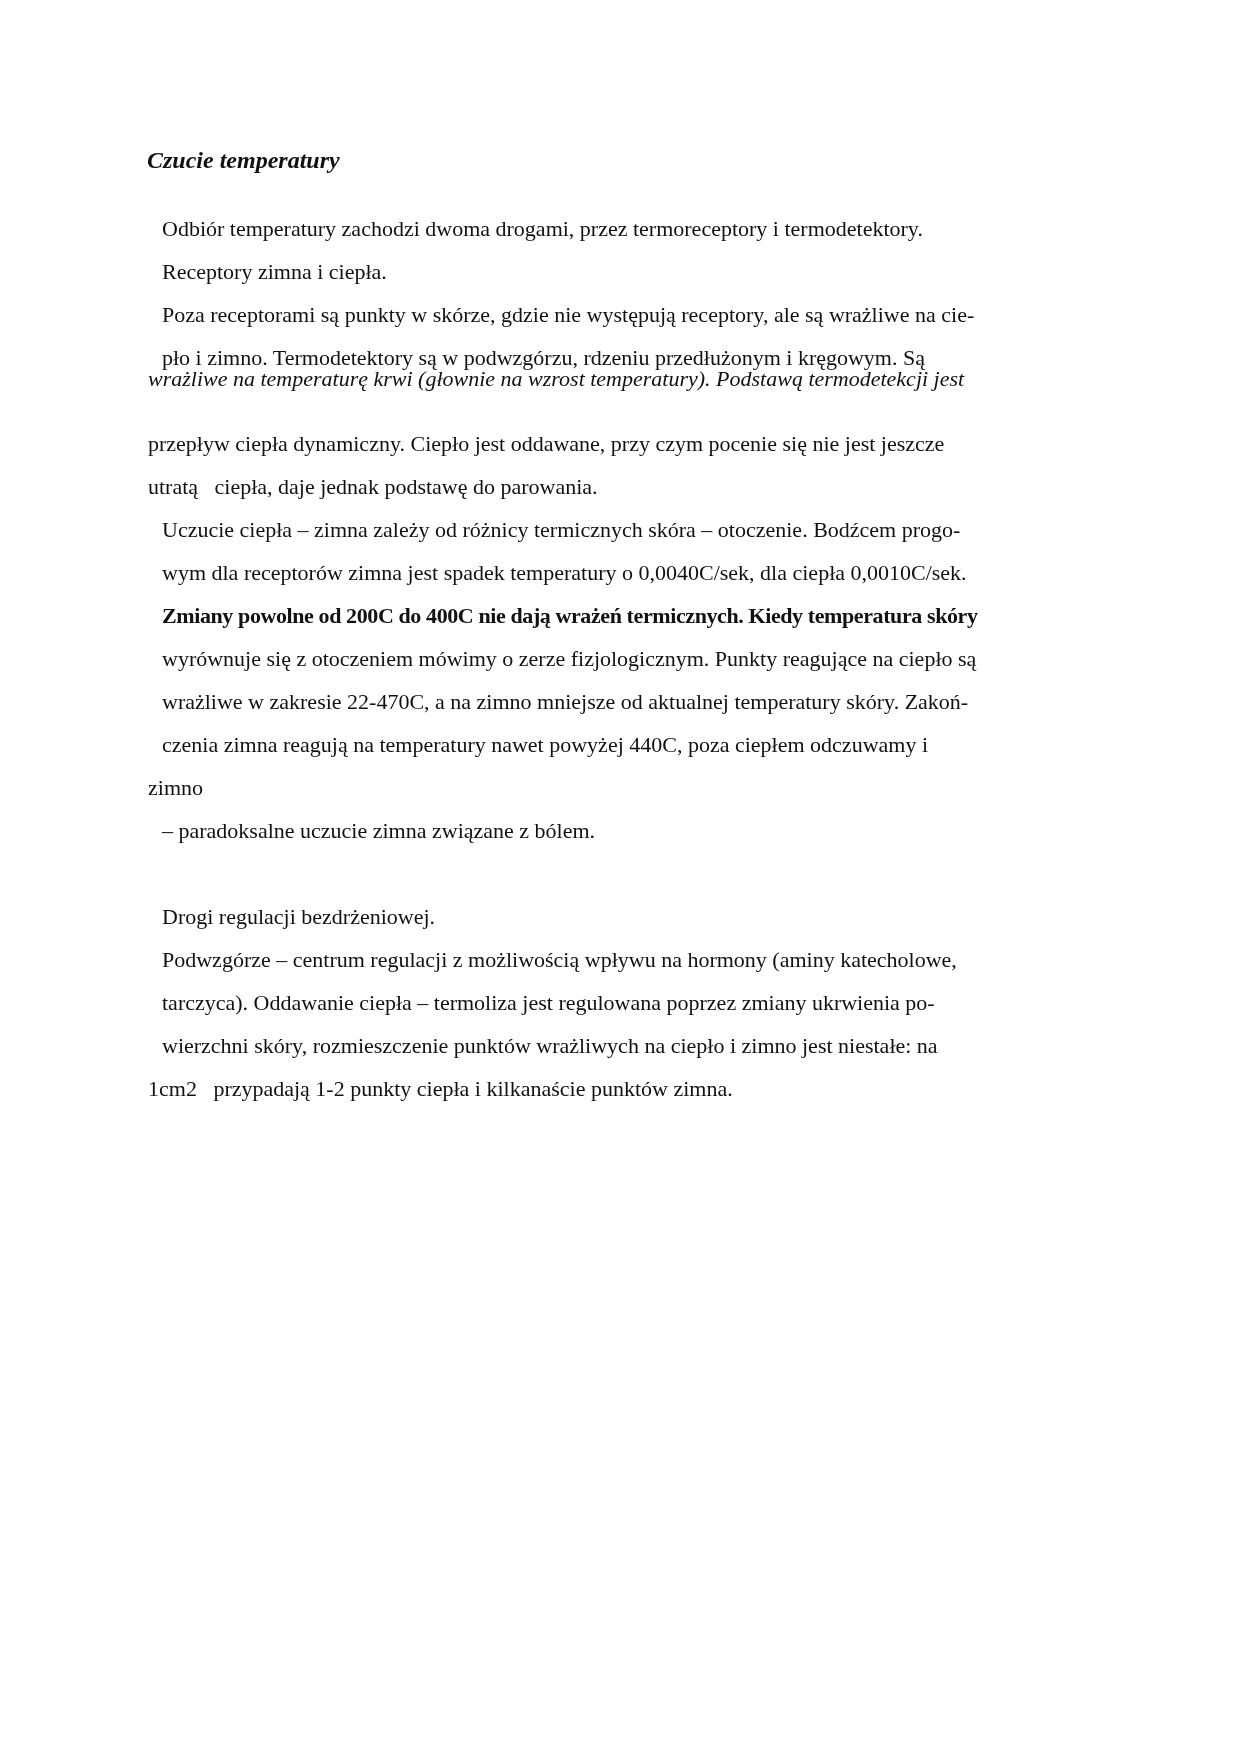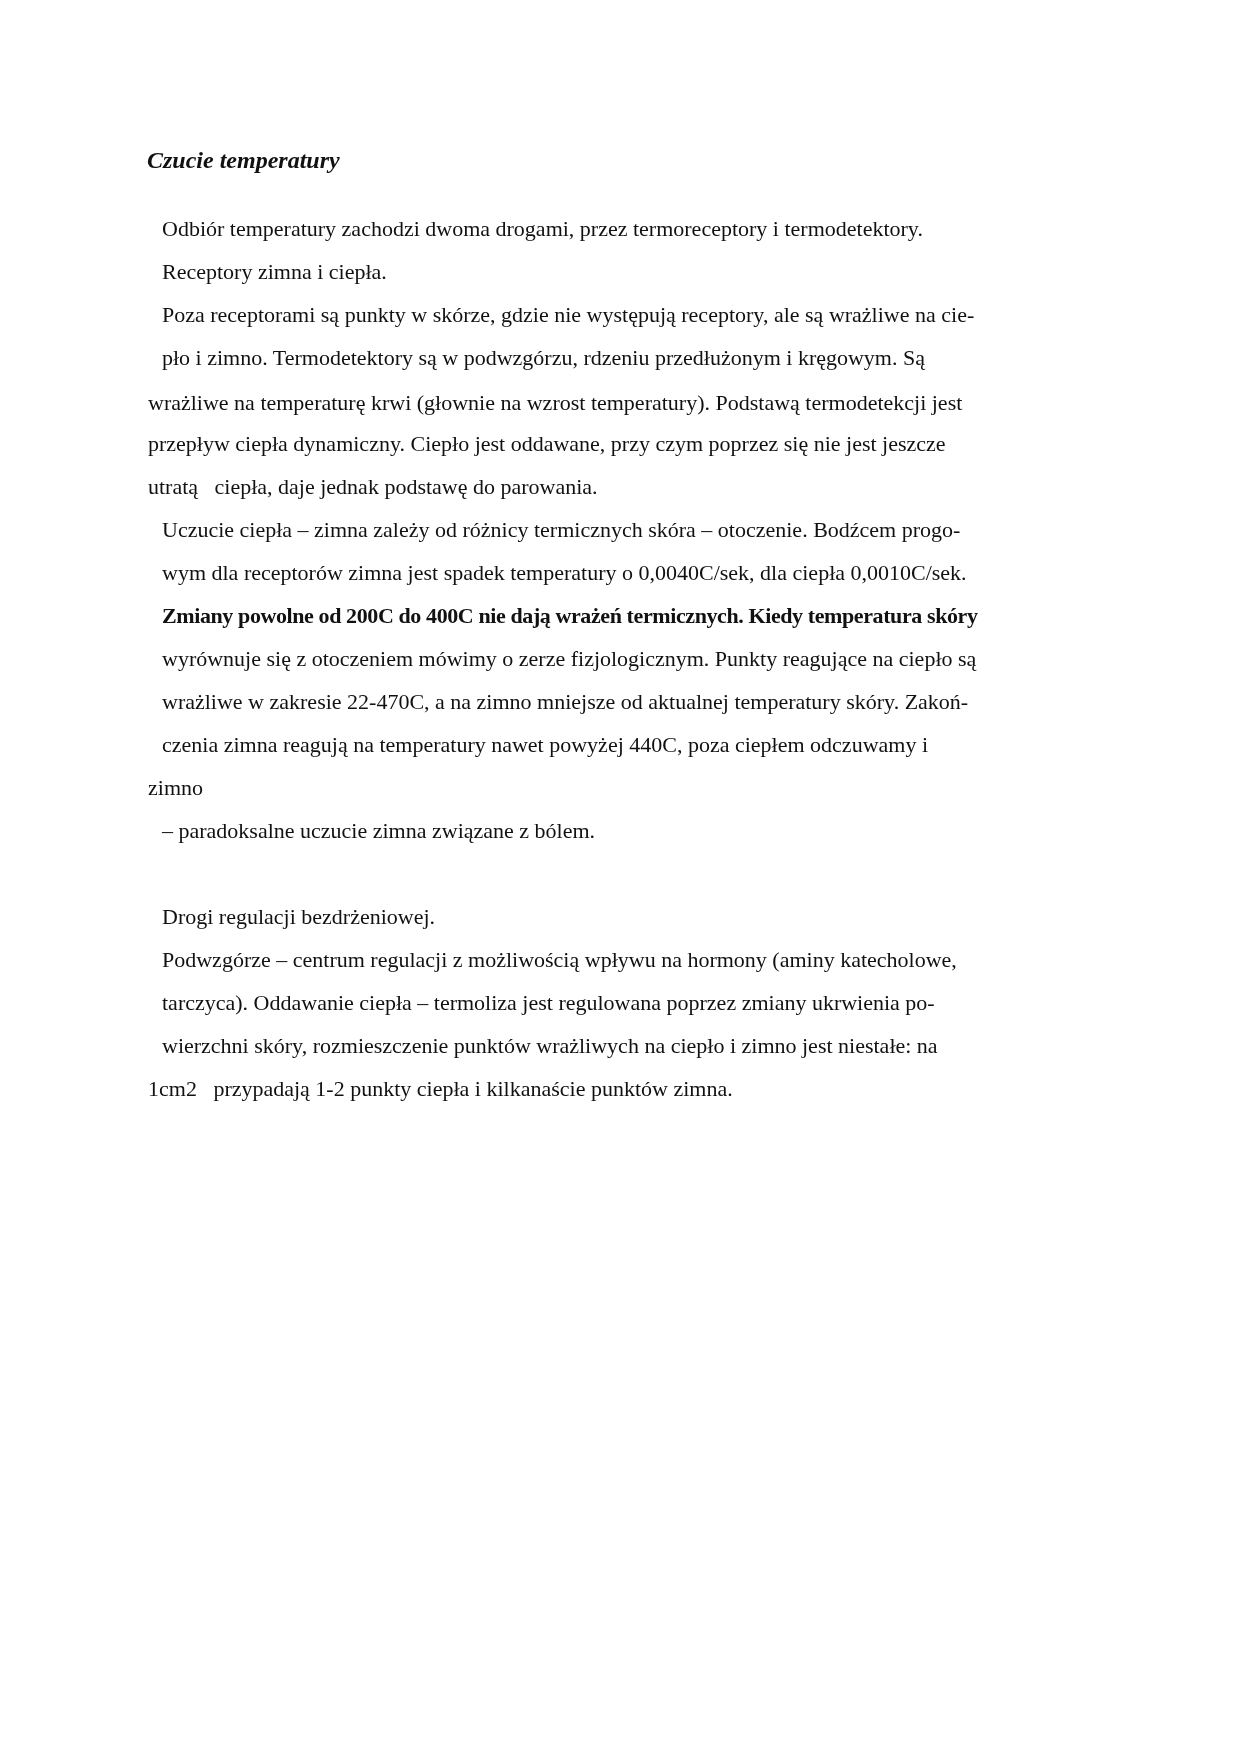--- a/index.html
+++ b/index.html
@@ -19,22 +19,22 @@
 </head>
 <body>
 
 <div class="page">
   <div class="title">Czucie temperatury</div>
 
   <div class="line" style="left: 162px; top: 218px;">Odbiór temperatury zachodzi dwoma drogami, przez termoreceptory i termodetektory.</div>
   <div class="line" style="left: 162px; top: 261px; text-align: right;">Receptory zimna i ciepła.</div>
   <div class="line" style="left: 162px; top: 304px;">Poza receptorami są punkty w skórze, gdzie nie występują receptory, ale są wrażliwe na cie-</div>
   <div class="line" style="left: 162px; top: 347px;">pło i zimno. Termodetektory są w podwzgórzu, rdzeniu przedłużonym i kręgowym. Są</div>
-  <div class="line" style="left: 148px; top: 392px;">wrażliwe na temperaturę krwi (głownie na wzrost temperatury). Podstawą termodetekcji jest</div>
-  <div class="line" style="left: 148px; top: 433px;">przepływ ciepła dynamiczny. Ciepło jest oddawane, przy czym poprzez się nie jest jeszcze</div>
+  <div class="line" style="left: 148px; top: 368px; font-style: italic;">wrażliwe na temperaturę krwi (głownie na wzrost temperatury). Podstawą termodetekcji jest</div>
+  <div class="line" style="left: 148px; top: 433px;">przepływ ciepła dynamiczny. Ciepło jest oddawane, przy czym pocenie się nie jest jeszcze</div>
   <div class="line" style="left: 148px; top: 476px;">utratą   ciepła, daje jednak podstawę do parowania.</div>
   <div class="line" style="left: 162px; top: 519px;">Uczucie ciepła – zimna zależy od różnicy termicznych skóra – otoczenie. Bodźcem progo-</div>
   <div class="line" style="left: 162px; top: 562px;">wym dla receptorów zimna jest spadek temperatury o 0,0040C/sek, dla ciepła 0,0010C/sek.</div>
   <div class="line bold" style="left: 162px; top: 605px;">Zmiany powolne od 200C do 400C nie dają wrażeń termicznych. Kiedy temperatura skóry</div>
   <div class="line" style="left: 162px; top: 648px;">wyrównuje się z otoczeniem mówimy o zerze fizjologicznym. Punkty reagujące na ciepło są</div>
   <div class="line" style="left: 162px; top: 691px;">wrażliwe w zakresie 22-470C, a na zimno mniejsze od aktualnej temperatury skóry. Zakoń-</div>
   <div class="line" style="left: 162px; top: 734px; text-align: right;">czenia zimna reagują na temperatury nawet powyżej 440C, poza ciepłem odczuwamy i</div>
   <div class="line" style="left: 148px; top: 777px;">zimno</div>
   <div class="line" style="left: 162px; top: 820px;">– paradoksalne uczucie zimna związane z bólem.</div>
   <div class="line" style="left: 162px; top: 906px;">Drogi regulacji bezdrżeniowej.</div>

